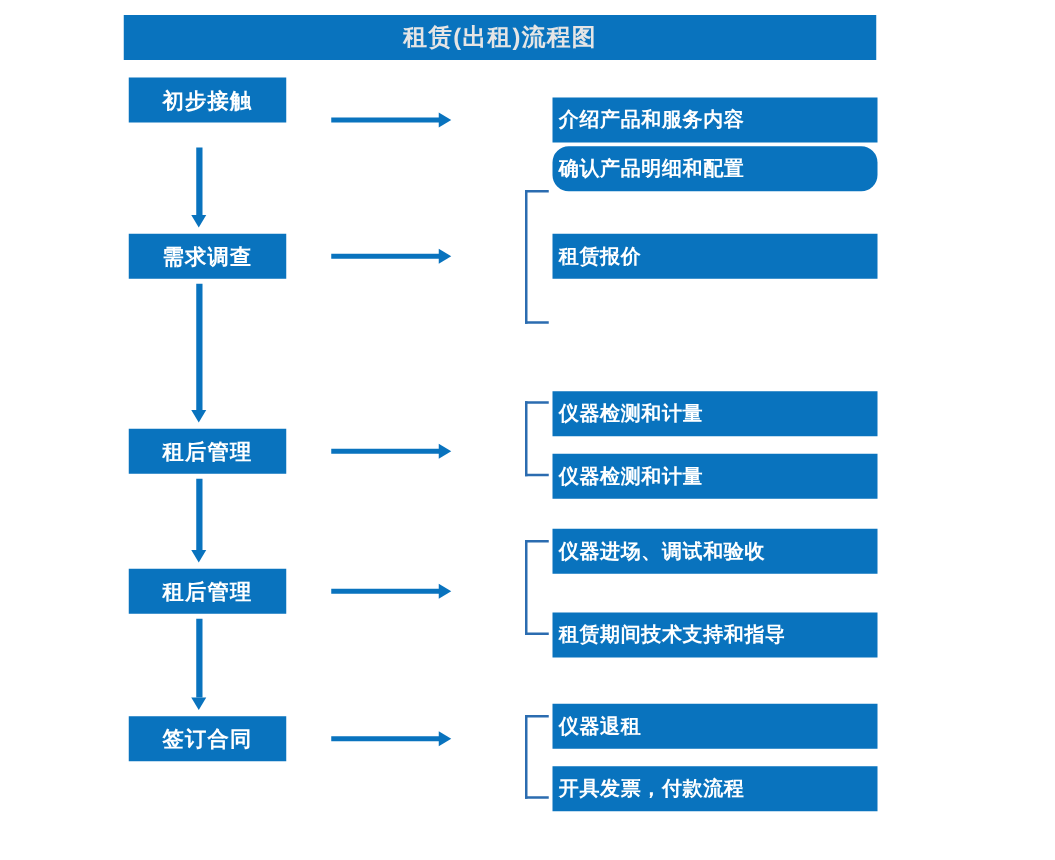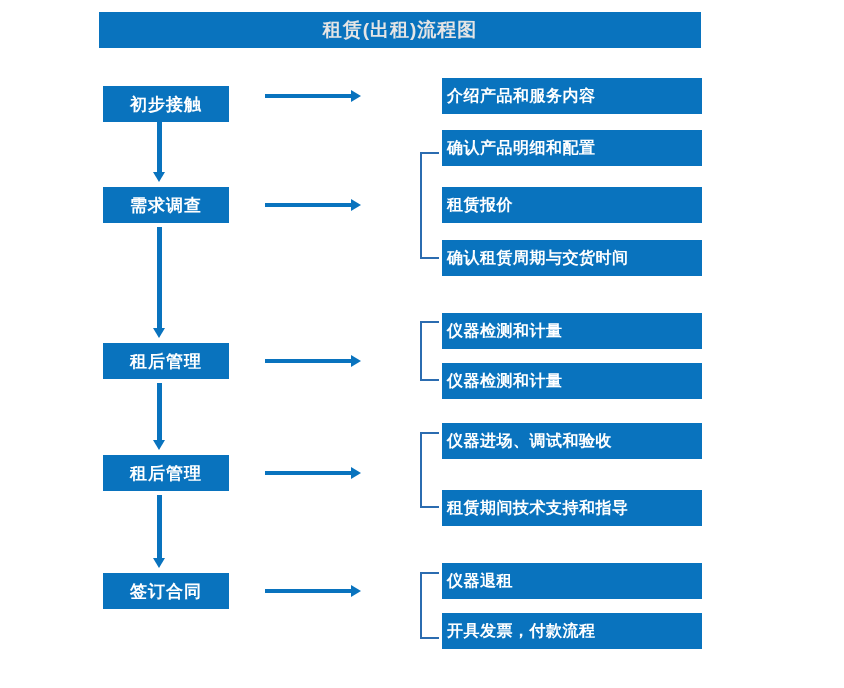--- a/index.html
+++ b/index.html
@@ -130,21 +130,21 @@
     box-sizing: border-box;
   }
 </style>
 </head>
 <body>
 
 <div id="canvas">
 
   <div class="title-bar">租赁(出租)流程图</div>
 
-  <div class="stage-box" style="left:103px; top:86px;">初步接触</div>
+  <div class="stage-box" style="left:103px; top:62px;">初步接触</div>
 
   <div class="stage-box" style="left:103px; top:187px;font-family:Liberation Mono, monospace;">需求调查</div>
 
   <div class="stage-box" style="left:103px; top:343px;">租后管理</div>
 
   <div class="stage-box" style="left:103px; top:455px;text-align:center;">租后管理</div>
 
   <div class="stage-box" style="left:103px; top:573px;">签订合同</div>
 
   <div class="arrow-down" style="top:118px; height:64px;">
@@ -195,23 +195,22 @@
   <div class="bracket" style="top:152px; height:107px;"></div>
 
   <div class="bracket" style="top:321px; height:60px;"></div>
 
   <div class="bracket" style="top:432px; height:76px;"></div>
 
   <div class="bracket" style="top:572px; height:67px;"></div>
 
   <div class="task-box" style="top:78px;">介绍产品和服务内容</div>
 
-  <div class="task-box" style="top:130px;">确认产品明细和配置</div>
+  <div class="task-box" style="top:117px;border-radius:13px;">确认产品明细和配置</div>
   <div class="task-box" style="top:187px;">租赁报价</div>
-  <div class="task-box" style="top:240px;">确认租赁周期与交货时间</div>
 
   <div class="task-box" style="top:313px;">仪器检测和计量</div>
   <div class="task-box" style="top:363px;">仪器检测和计量</div>
 
   <div class="task-box" style="top:423px;">仪器进场、调试和验收</div>
   <div class="task-box" style="top:490px;">租赁期间技术支持和指导</div>
 
   <div class="task-box" style="top:563px;">仪器退租</div>
   <div class="task-box" style="top:613px;">开具发票，付款流程</div>
 

